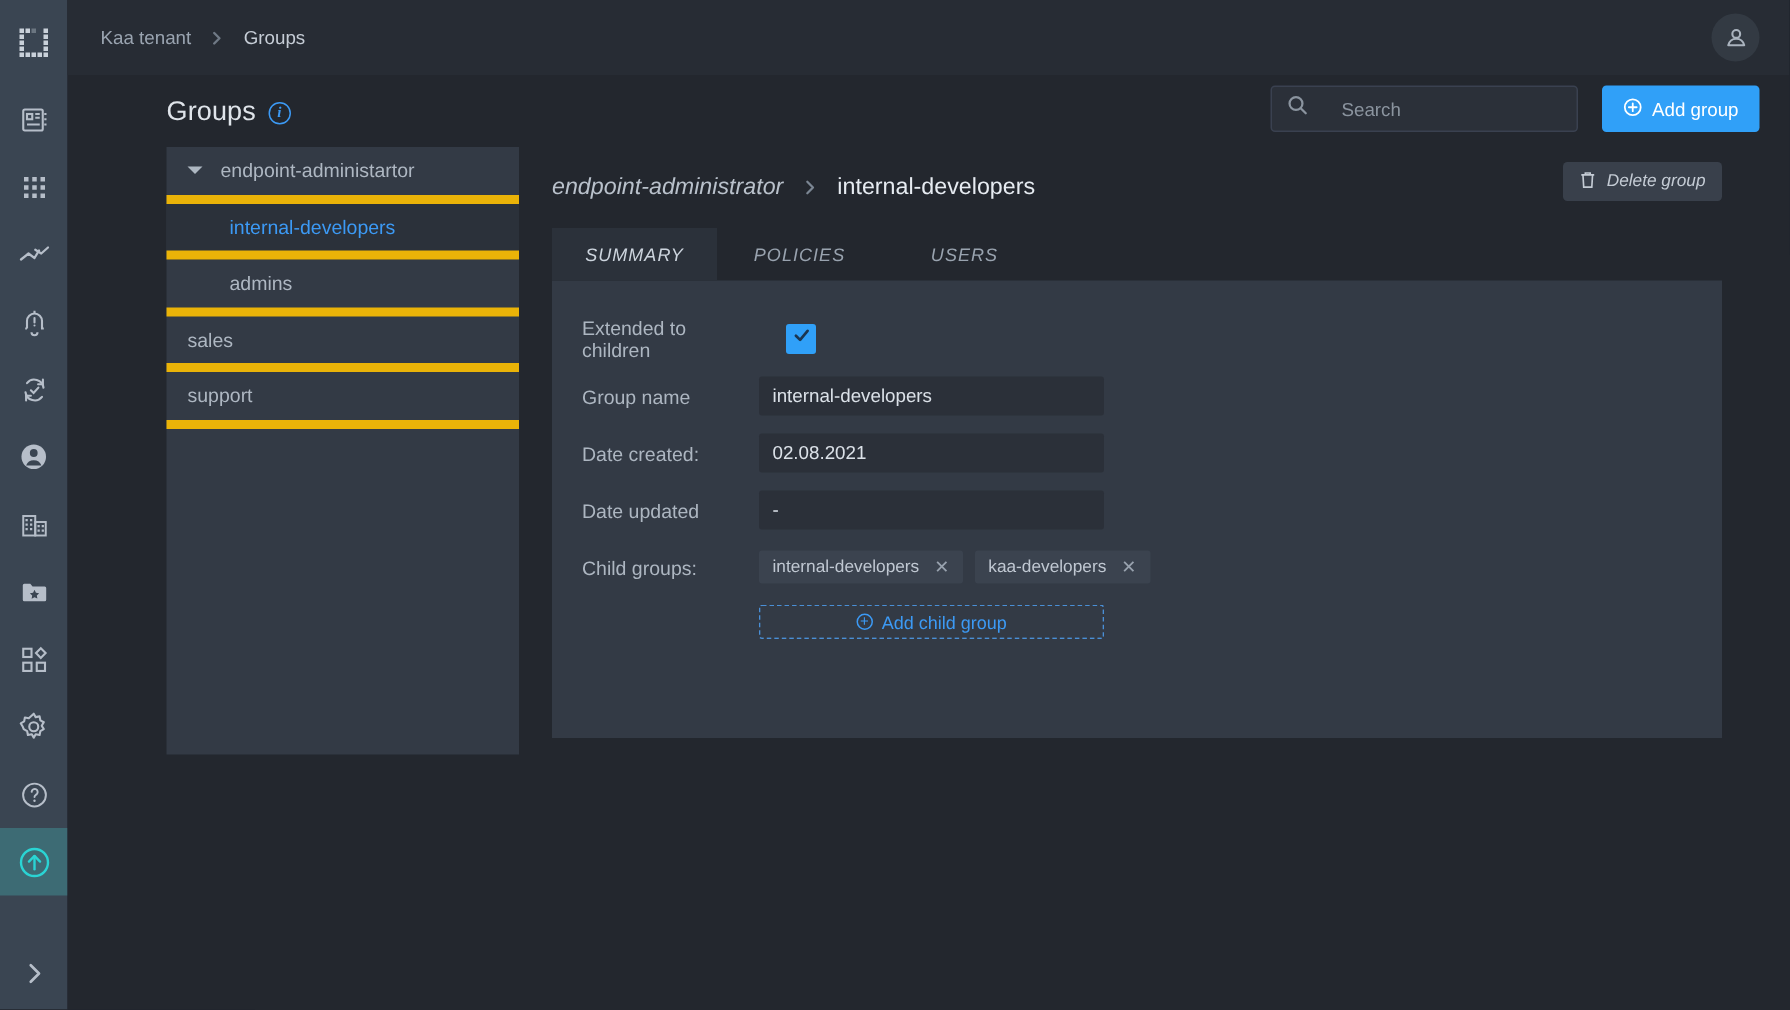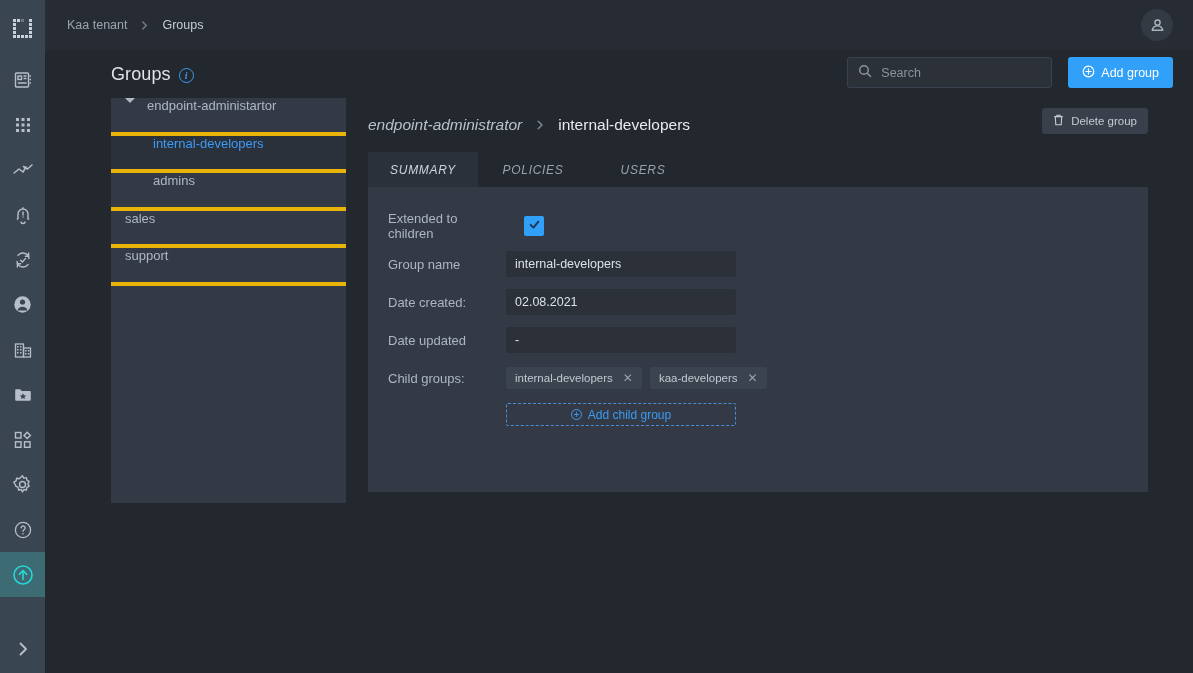--- a/index.html
+++ b/index.html
@@ -67,44 +67,44 @@
     border: 1.4px solid #3c9af5; color: #3c9af5;
     font-size: 10px; font-style: italic; font-weight: bold;
     display: inline-flex; align-items: center; justify-content: center;
     margin-left: 8px; position: relative; top: 1px; cursor: pointer;
     font-family: "Liberation Serif", serif;
   }
   .head-right { position: absolute; right: 20px; top: 7px; display: flex; align-items: center; gap: 16px; }
   .search-box {
     width: 205px; height: 31px;
     background: #2b3039; border: 1px solid #3a4150; border-radius: 3px;
-    display: flex; align-items: center; padding: 0 10px; gap: 9px;
+    display: flex; align-items: center; padding: 0 10px; gap: 22px;
     cursor: text;
   }
   .search-box .ph { color: #8b949f; font-size: 12.5px; }
   .btn-add {
     height: 31px; background: #30a0f8; border-radius: 3px;
     color: #fff; font-size: 12.5px;
     display: flex; align-items: center; gap: 6px;
     padding: 0 14px; cursor: pointer; border: none;
     font-family: "Liberation Sans", sans-serif;
   }
 
   
   .body-wrap { display: flex; padding-left: 66px; }
 
   
   .tree {
     width: 235px; flex: 0 0 235px;
     background: #333a45; min-height: 405px;
   }
   .tree-row {
-    height: 37.5px; display: flex; align-items: flex-start;
+    height: 37.5px; display: flex; align-items: center;
     color: #aeb7c2; font-size: 13px; cursor: pointer;
-    border-bottom: 4px solid #eab308;
+    border-bottom: 6px solid #eab308;
     padding-left: 14px;
   }
   .tree-row.child { padding-left: 42px; }
   .tree-row.selected { background: #2b313a; color: #3c9af5; }
   .caret {
     width: 0; height: 0;
     border-left: 5px solid transparent; border-right: 5px solid transparent;
     border-top: 5.5px solid #aeb7c2;
     margin-right: 12px; flex: 0 0 auto;
   }
@@ -118,20 +118,21 @@
   .ch-sep { margin: 0 12px; color: #7b8693; display: inline-flex; align-items: center; }
   .ch-parent { color: #b9c1cb; font-style: italic; }
   .ch-current { color: #e6ebf1; }
   .btn-delete {
     position: absolute; right: 45px; top: 10px;
     height: 26px; background: #39404b; border: none; border-radius: 3px;
     color: #c4cbd4; font-size: 11.5px;
     display: flex; align-items: center; gap: 7px;
     padding: 0 11px; cursor: pointer;
     font-family: "Liberation Sans", sans-serif;
+    font-style: italic;
   }
 
   .tabs { display: flex; height: 35px; align-items: stretch; }
   .tab {
     min-width: 110px; padding: 0 20px;
     display: flex; align-items: center; justify-content: center;
     font-size: 12px; letter-spacing: .7px;
     color: #99a3af; cursor: pointer; background: transparent; font-style: italic;
   }
   .tab.active { background: #2b313a; color: #cdd5de; }

